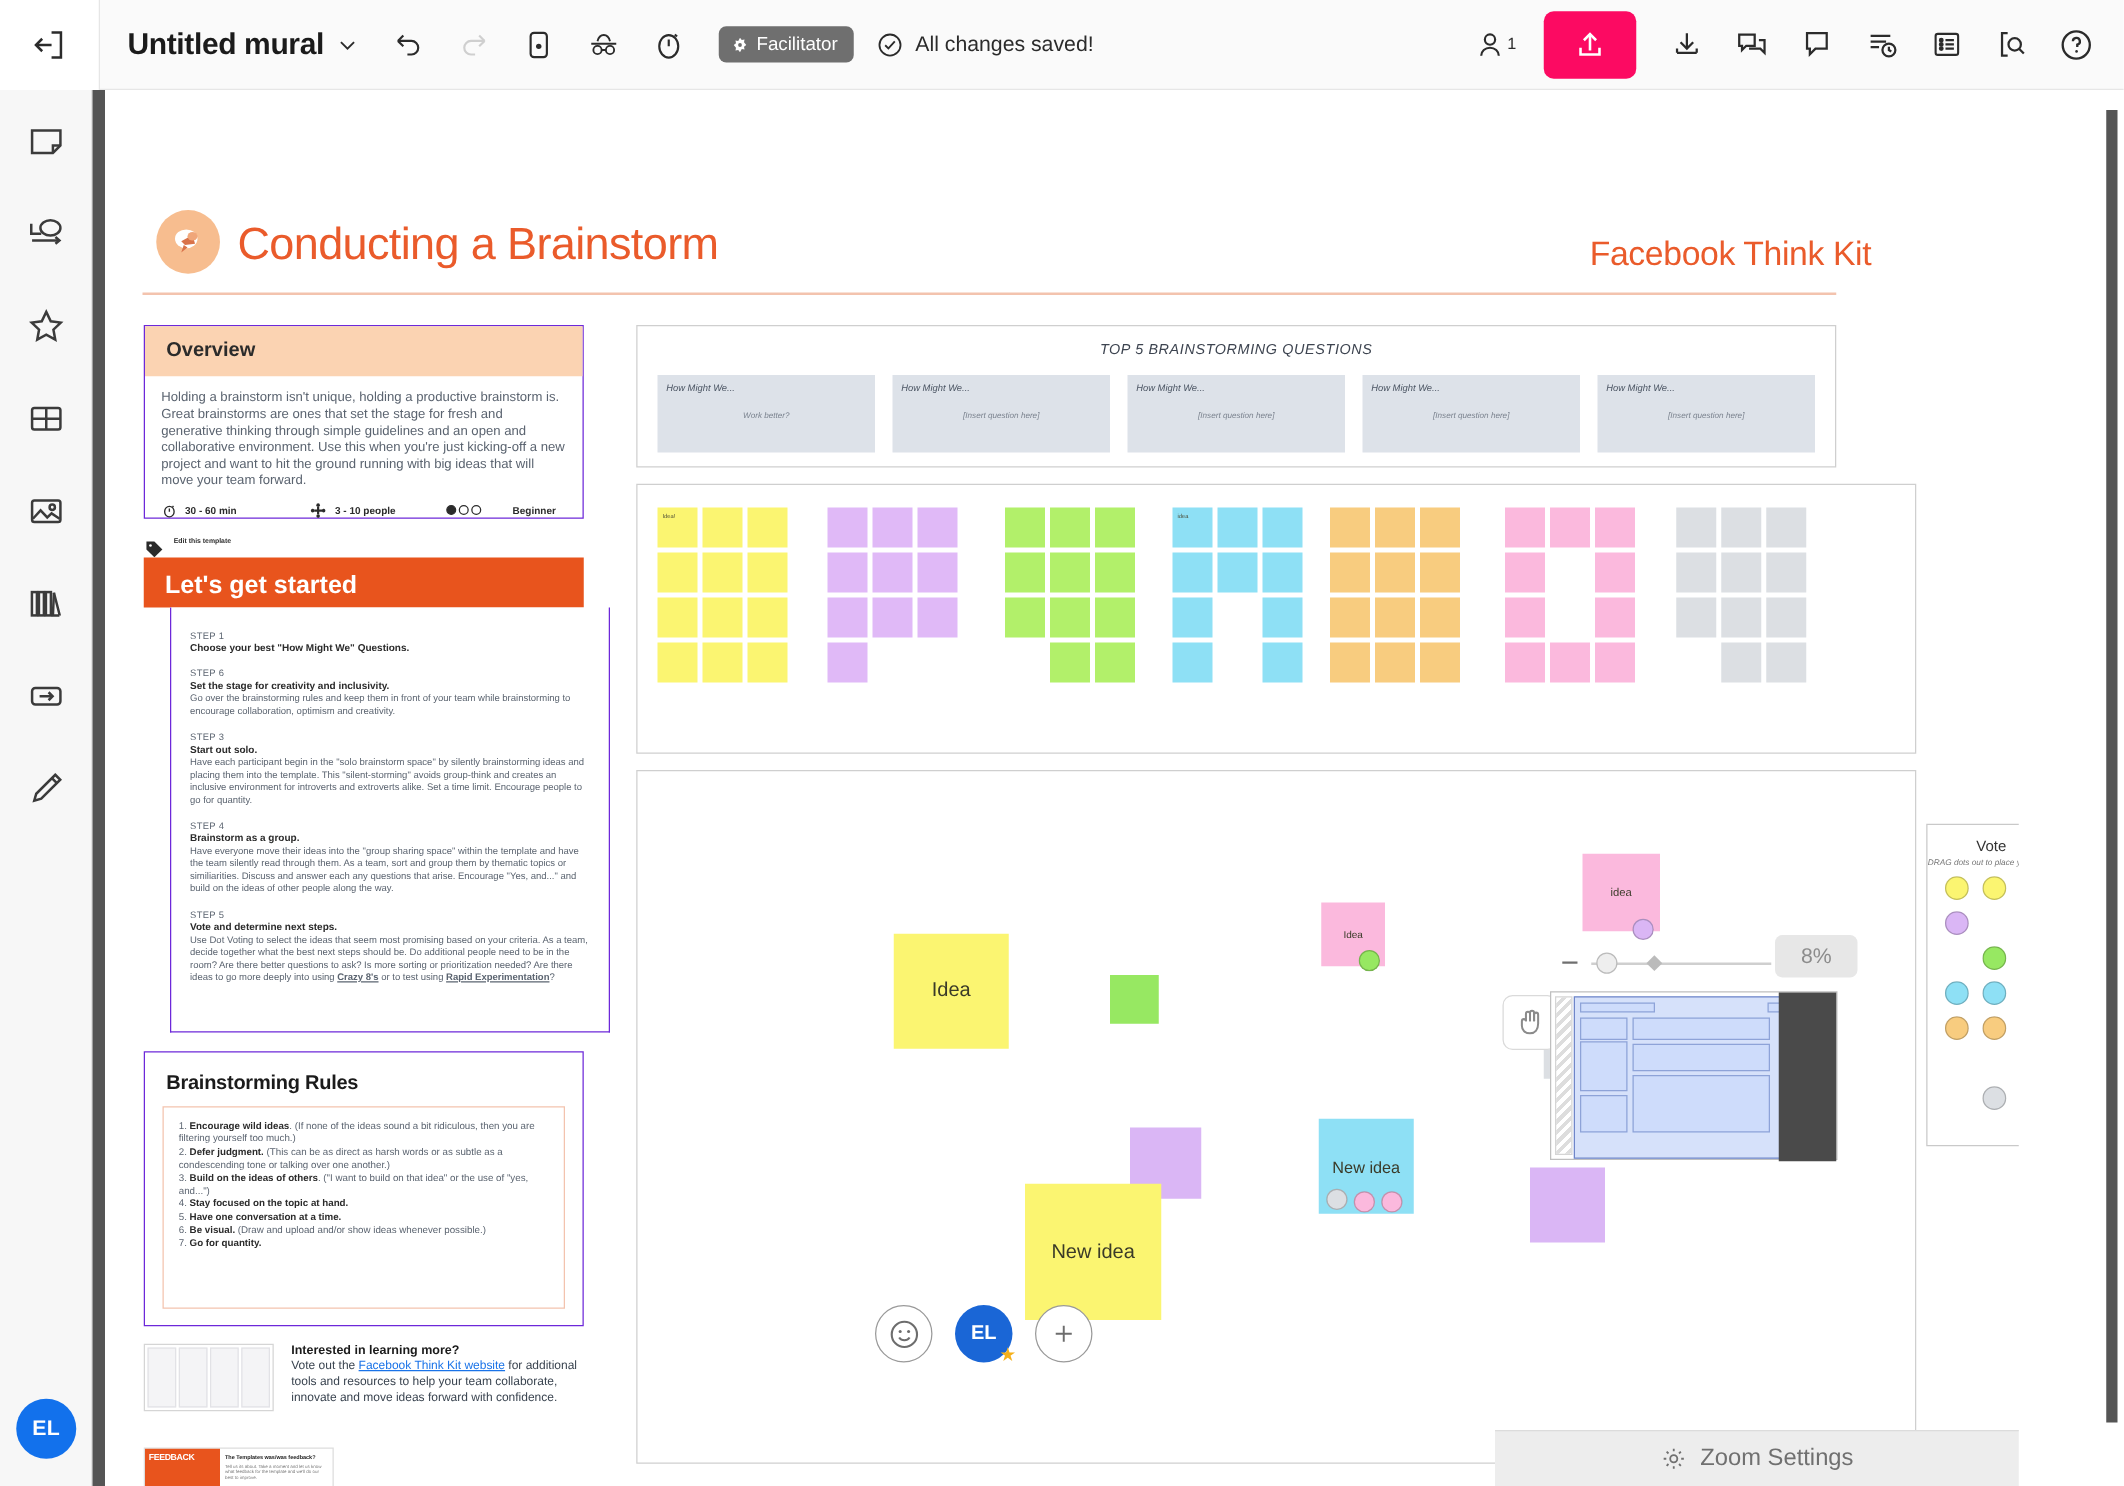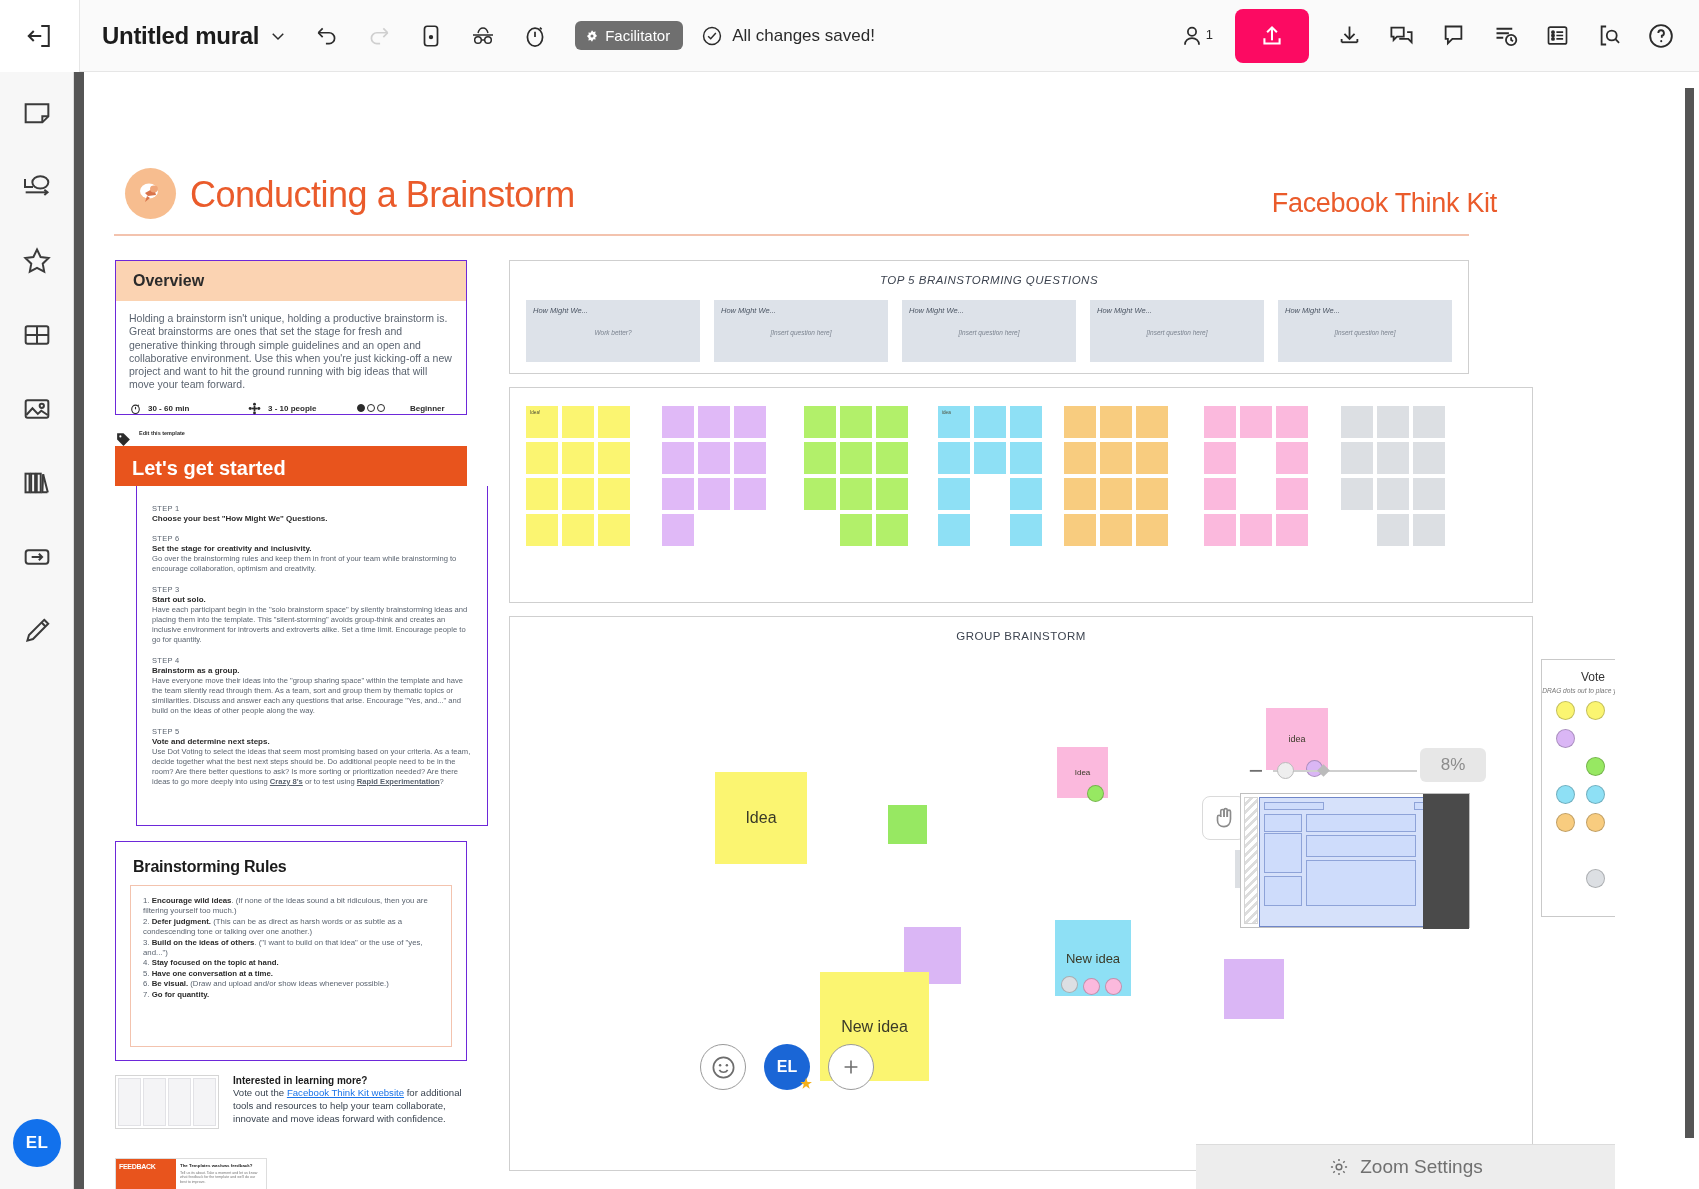--- a/index.html
+++ b/index.html
@@ -599,21 +599,20 @@
             <div class="note" style="background: rgb(220, 223, 227); left: 887px; top: 36px;"></div>
             <div class="note" style="background: rgb(220, 223, 227); left: 815px; top: 72px;"></div>
             <div class="note" style="background: rgb(220, 223, 227); left: 851px; top: 72px;"></div>
             <div class="note" style="background: rgb(220, 223, 227); left: 887px; top: 72px;"></div>
             <div class="note" style="background: rgb(220, 223, 227); left: 851px; top: 108px;"></div>
             <div class="note" style="background: rgb(220, 223, 227); left: 887px; top: 108px;"></div>
           </div>
     </div>
 
     <div class="panel" id="grp-panel">
-      <div class="panel-t">GROUP BRAINSTORM</div>
       <div id="grp-area" style="position:relative;height:500px;">
             <div class="gnote" style="left: 205px; top: 130px; width: 92px; height: 92px; background: rgb(251, 245, 113);">
               <div class="txt" style="font-size: 16px;">Idea</div>
             </div>
             <div class="gnote" style="left: 378px; top: 163px; width: 39px; height: 39px; background: rgb(151, 232, 98);"></div>
             <div class="gnote" style="left: 547px; top: 105px; width: 51px; height: 51px; background: rgb(251, 185, 221);">
               <div class="txt" style="font-size: 8px;">Idea</div>
               <div class="vdot" style="left: 30px; top: 38px; background: rgb(151, 232, 98);"></div>
             </div>
             <div class="gnote" style="left: 756px; top: 66px; width: 62px; height: 62px; background: rgb(251, 185, 221);">

